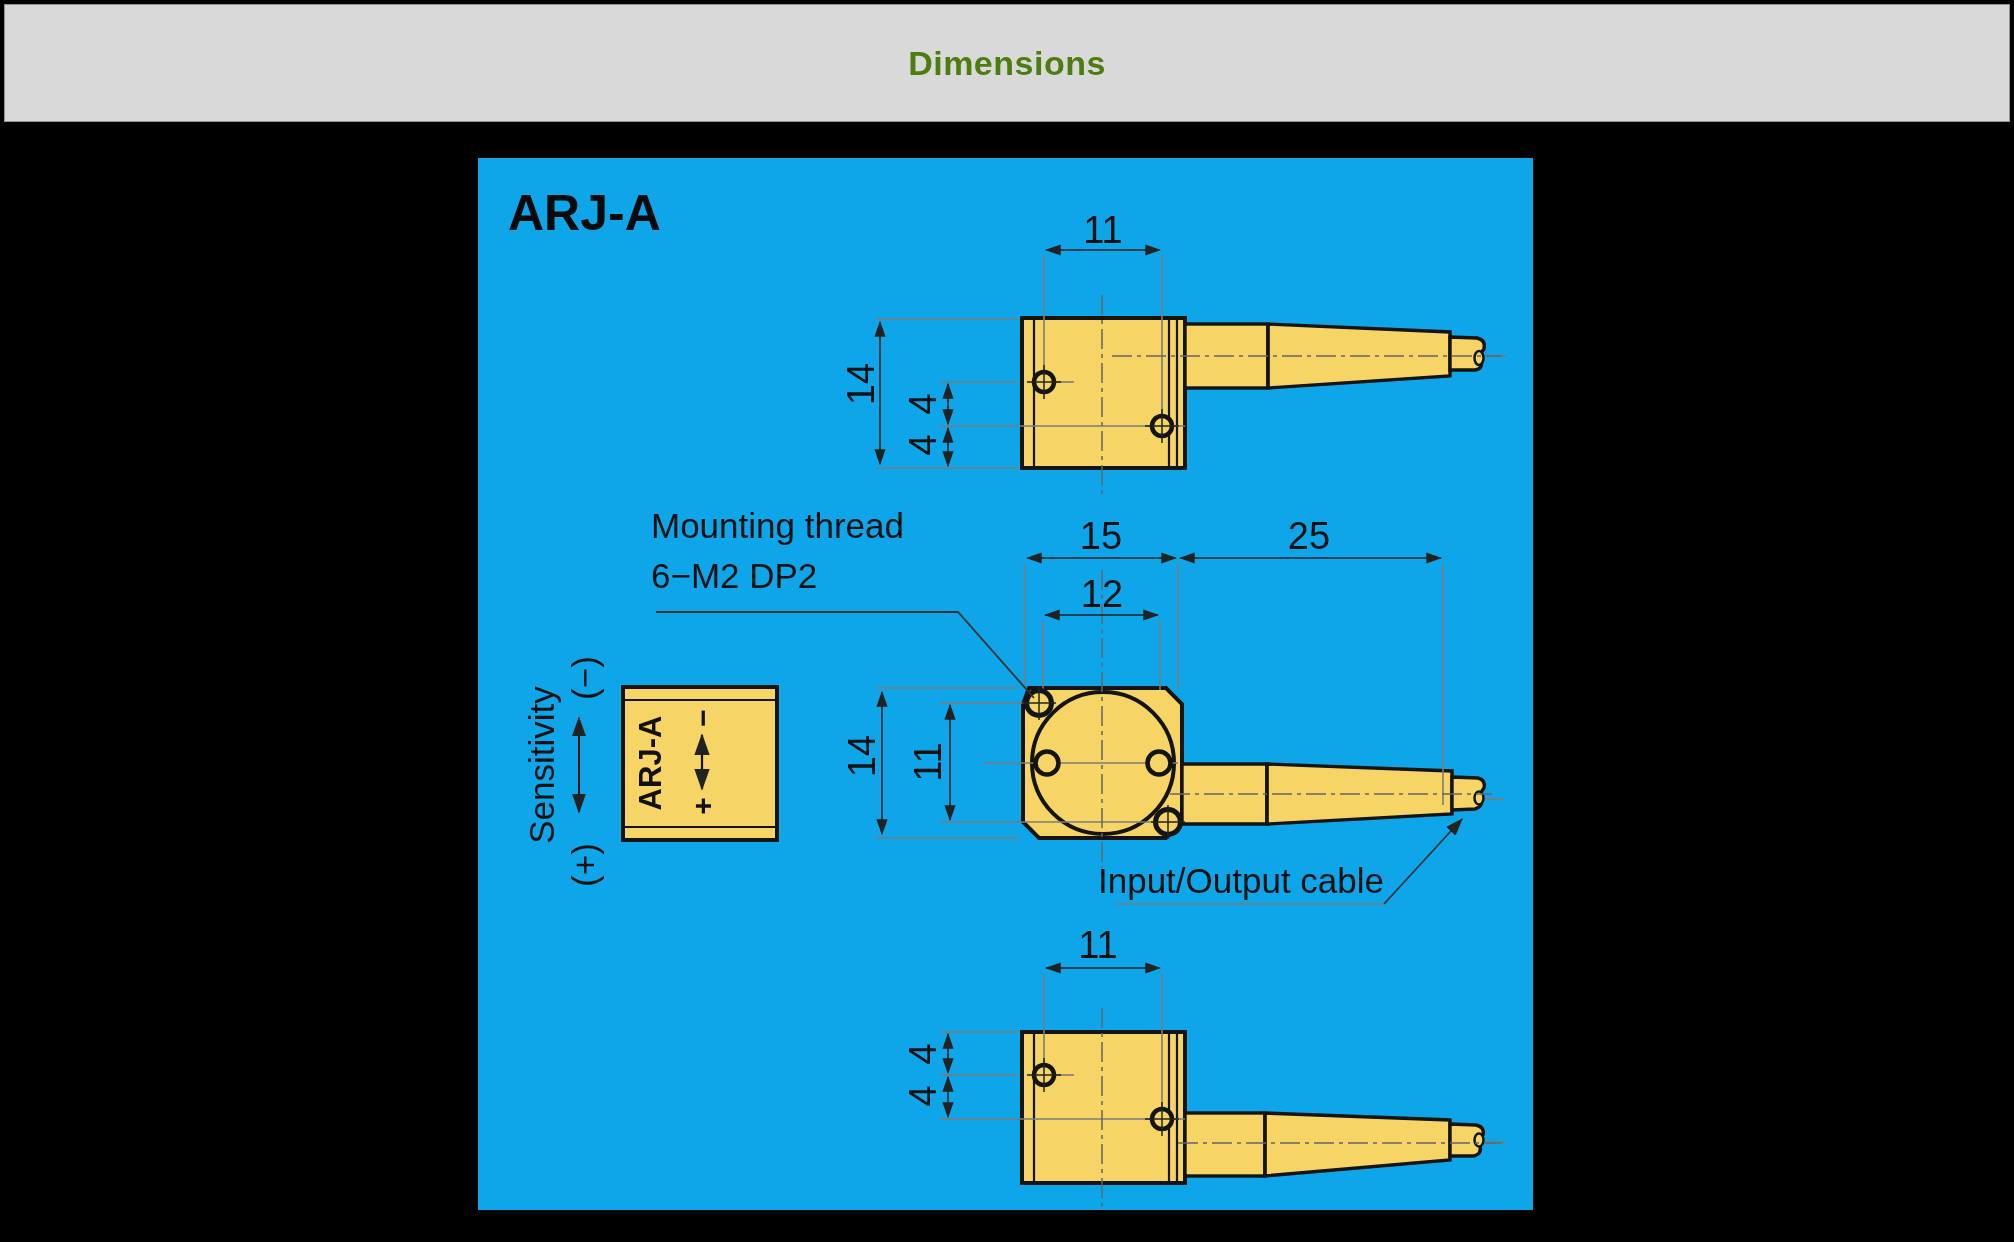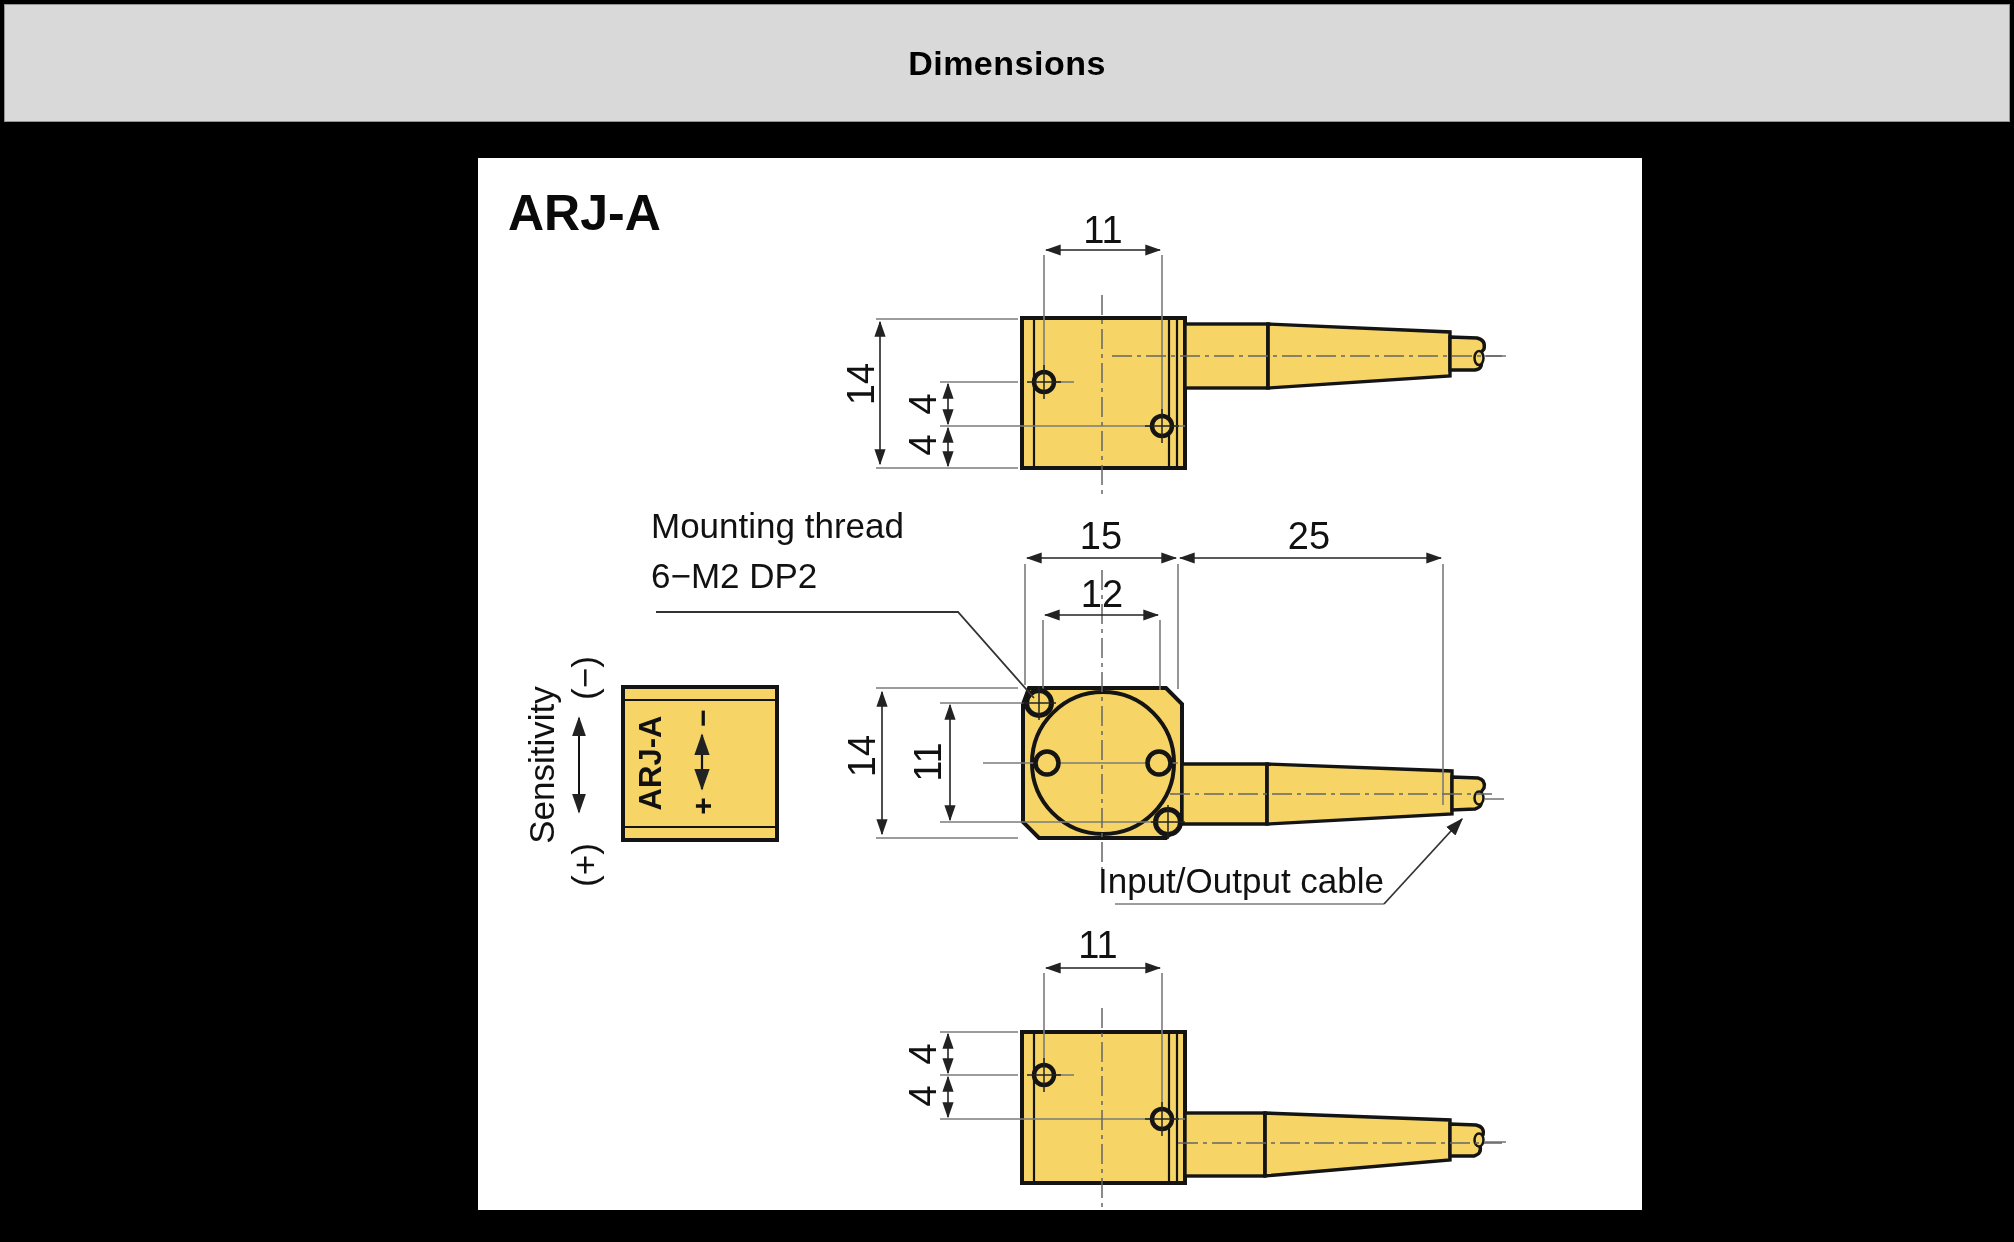--- a/index.html
+++ b/index.html
@@ -1,22 +1,22 @@
 <!DOCTYPE html>
 <html><head>
 <meta charset="utf-8">
 <style>
   html,body{margin:0;padding:0;background:#000;}
   .screen{position:relative;width:2014px;height:1242px;background:#000;overflow:hidden;
           font-family:"Liberation Sans",sans-serif;}
   .header{position:absolute;left:4px;top:4px;width:2004px;height:116px;
           background:#d9d9d9;border:1px solid #949494;
           display:flex;align-items:center;justify-content:center;}
-  .header-title{font-size:34px;font-weight:bold;color:#000000;letter-spacing:0.5px;}
-  .panel{position:absolute;left:478px;top:158px;width:1164px;height:1052px;background:#ffffff;}
+  .header-title{font-size:34px;font-weight:bold;color:#4d7c0f;letter-spacing:0.5px;}
+  .panel{position:absolute;left:478px;top:158px;width:1055px;height:1052px;background:#0ea5e9;}
   svg{display:block;}
   .outline{fill:#f6d566;stroke:#141414;stroke-width:4;stroke-linejoin:miter;}
   .outline3{fill:#f6d566;stroke:#141414;stroke-width:3.4;stroke-linejoin:miter;}
   .thin{stroke:#141414;stroke-width:2.2;fill:none;}
   .thin3{stroke:#141414;stroke-width:3;fill:none;}
   .ext{stroke:#7b7b7b;stroke-width:1.6;fill:none;}
   .cl{stroke:#666;stroke-width:1.5;fill:none;stroke-dasharray:20 5 4 5;}
   .dim{stroke:#222;stroke-width:1.6;fill:none;}
   .lead{stroke:#333;stroke-width:1.8;fill:none;}
   .screw{fill:#f6d566;stroke:#141414;stroke-width:4.5;}

